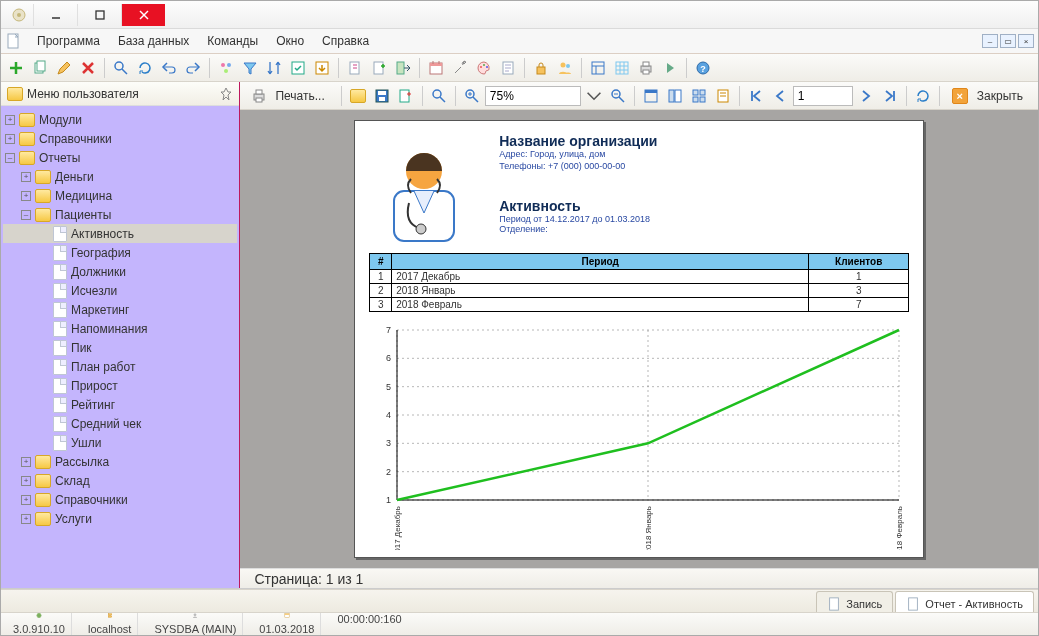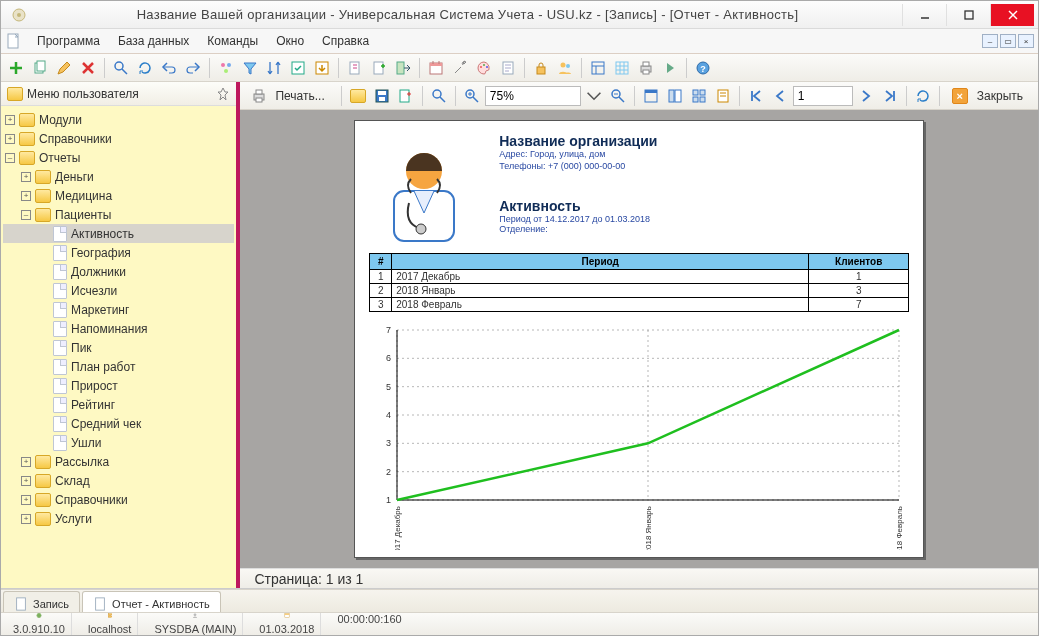--- a/index.html
+++ b/index.html
@@ -61,21 +61,21 @@
   }
   .tbar-btn svg { width:16px; height:16px; }
   .tbar-sep { width:1px; height:20px; background:#ccc; margin:0 3px; }
   .tbar-label { padding:0 4px; font-size:12px; color:#333; }
   .zoom-input { width:96px; height:20px; border:1px solid #bbb; padding:1px 4px; font-size:12px; }
   .page-input { width:60px; height:20px; border:1px solid #bbb; padding:1px 4px; font-size:12px; text-align:left; }
   .btn-orange { width:16px; height:16px; background:#f2a33a; border:1px solid #e0861a; border-radius:2px; }
   
   .content { flex:1; display:flex; overflow:hidden; border-bottom:1px solid #ccc; }
   
-  .sidebar { width:250px; border-right:4px solid #be185d; display:flex; flex-direction:column; background:#fef9c3; }
+  .sidebar { width:250px; border-right:1px solid #be185d; display:flex; flex-direction:column; background:#c4b5fd; }
   .sidebar-header {
     height:24px; background:linear-gradient(#fdfdf9,#f1eee5);
     border-bottom:1px solid #ddd;
     display:flex; align-items:center; padding:0 6px; font-size:12px;
   }
   .sidebar-header .pin { margin-left:auto; width:14px; height:14px; }
   .tree { flex:1; overflow:auto; padding:4px 2px; font-size:12px; }
   .tree-row { display:flex; align-items:center; height:19px; padding-left:4px; white-space:nowrap; }
   .tree-toggle { width:10px; height:10px; border:1px solid #888; font-size:8px; line-height:8px; text-align:center; margin-right:4px; color:#555; cursor:default; }
   .tree-spacer { width:14px; display:inline-block; }
@@ -103,37 +103,36 @@
   .section-sub { color:#2848a2; font-size:9px; }
   .data-table { width:100%; border-collapse:collapse; margin-top:10px; font-size:10px; }
   .data-table th { background:#7ec8ef; border:1px solid #000; padding:2px 4px; font-weight:bold; color:#000; }
   .data-table td { border:1px solid #000; padding:1px 4px; }
   .data-table td.num { width:22px; text-align:center; }
   .data-table td.cl { width:100px; text-align:center; }
   
   .chart-wrap { margin-top:8px; }
   
   .page-status { height:20px; background:linear-gradient(#f9f8f4,#efede7); border-top:1px solid #ddd; display:flex; align-items:center; padding:0 14px; font-size:14px; color:#333; }
-  .tabs { height:23px; background:linear-gradient(#f6f4ee,#edeae0); border-top:1px solid #d8d4cb; display:flex; align-items:flex-end; padding:0 2px; }
+  .tabs { height:23px; background:linear-gradient(#f6f4ee,#edeae0); border-top:1px solid #d8d4cb; display:flex; align-items:flex-end; padding:0 2px;justify-content:flex-end; }
   .tab { height:21px; padding:3px 10px 0; border:1px solid #c9c4b7; border-bottom:none; background:#fff; border-radius:3px 3px 0 0; margin-right:2px; display:flex; align-items:center; gap:5px; font-size:11px; }
   .tab.inactive { background:#f1efe7; }
   .statusbar { height:23px; background:linear-gradient(#fbfbf9,#efede7); border-top:1px solid #d8d4cb; display:flex; align-items:center; padding:0 6px; gap:10px; font-size:11px; color:#444; }
   .status-seg { display:flex; align-items:center; gap:5px; padding:0 6px; border-right:1px solid #ddd; height:100%;flex-direction:column; }
   .status-seg:last-child { border-right:none; }
   .sicon { width:14px; height:14px; }
 </style>
 </head>
 <body>
 
 <div class="titlebar">
   <svg class="app-icon" viewBox="0 0 16 16">
       <circle cx="8" cy="8" r="6" fill="#e9e2c8" stroke="#c5b77a"></circle>
       <circle cx="8" cy="8" r="2" fill="#c5b77a"></circle>
     </svg>
-  <div class="title">Название Вашей организации - Универсальная Система Учета - USU.kz - [Запись] - [Отчет - Активность]</div>
   <div class="win-btns">
     <div class="win-btn">
         <svg width="10" height="10">
           <line x1="1" y1="8" x2="9" y2="8" stroke="#333" stroke-width="1.5"></line>
         </svg>
       </div>
     <div class="win-btn">
         <svg width="10" height="10">
           <rect x="1" y="1" width="8" height="8" fill="none" stroke="#333" stroke-width="1.3"></rect>
         </svg>

